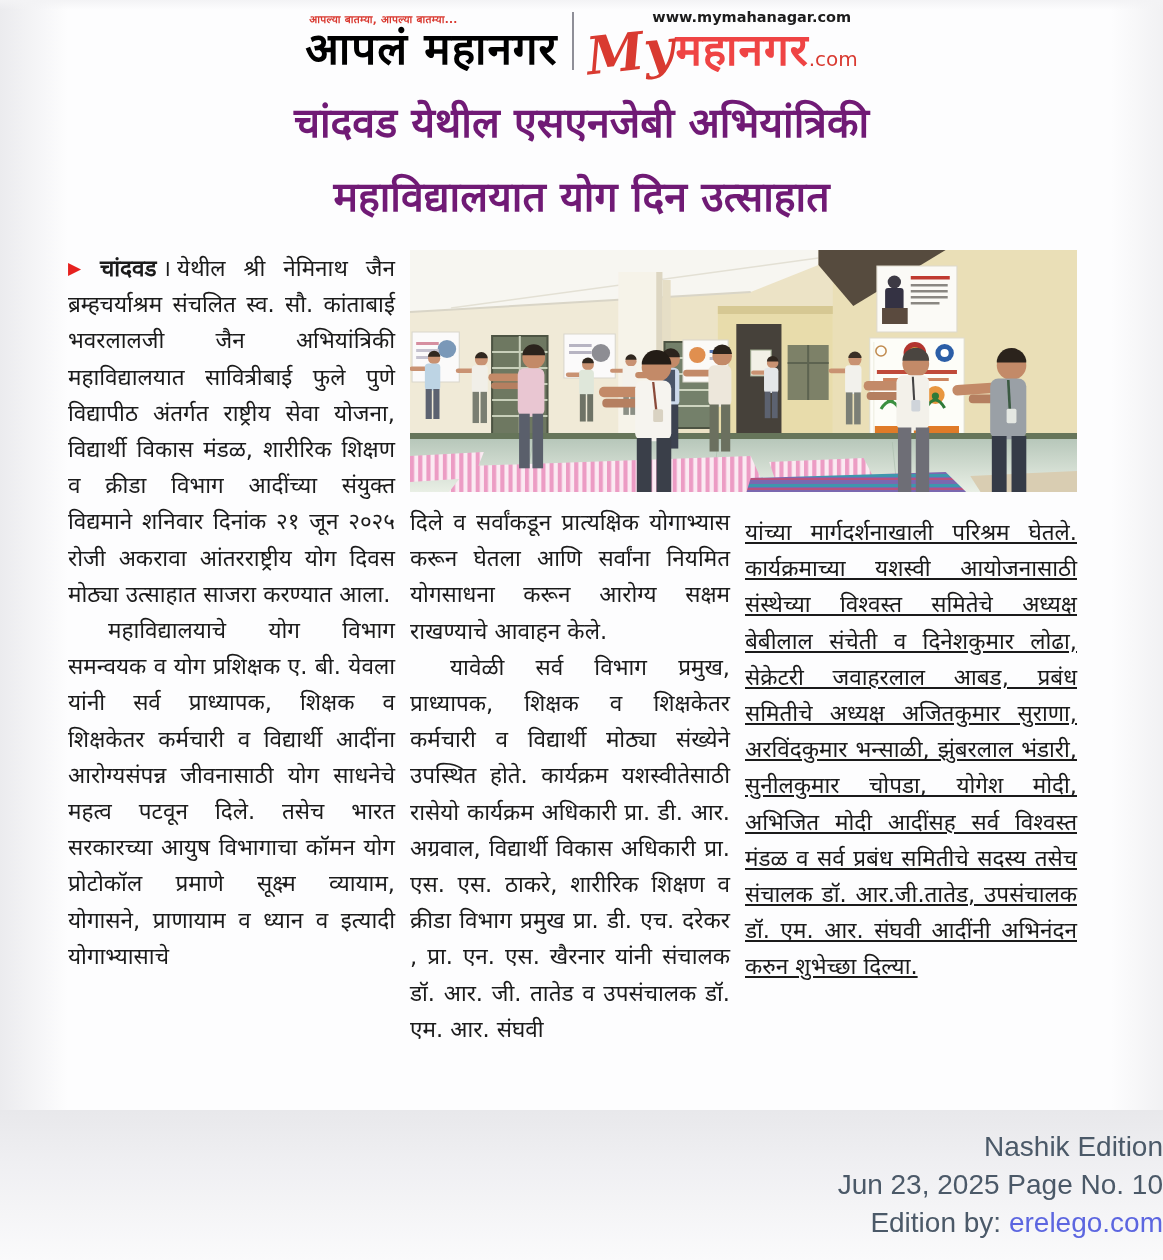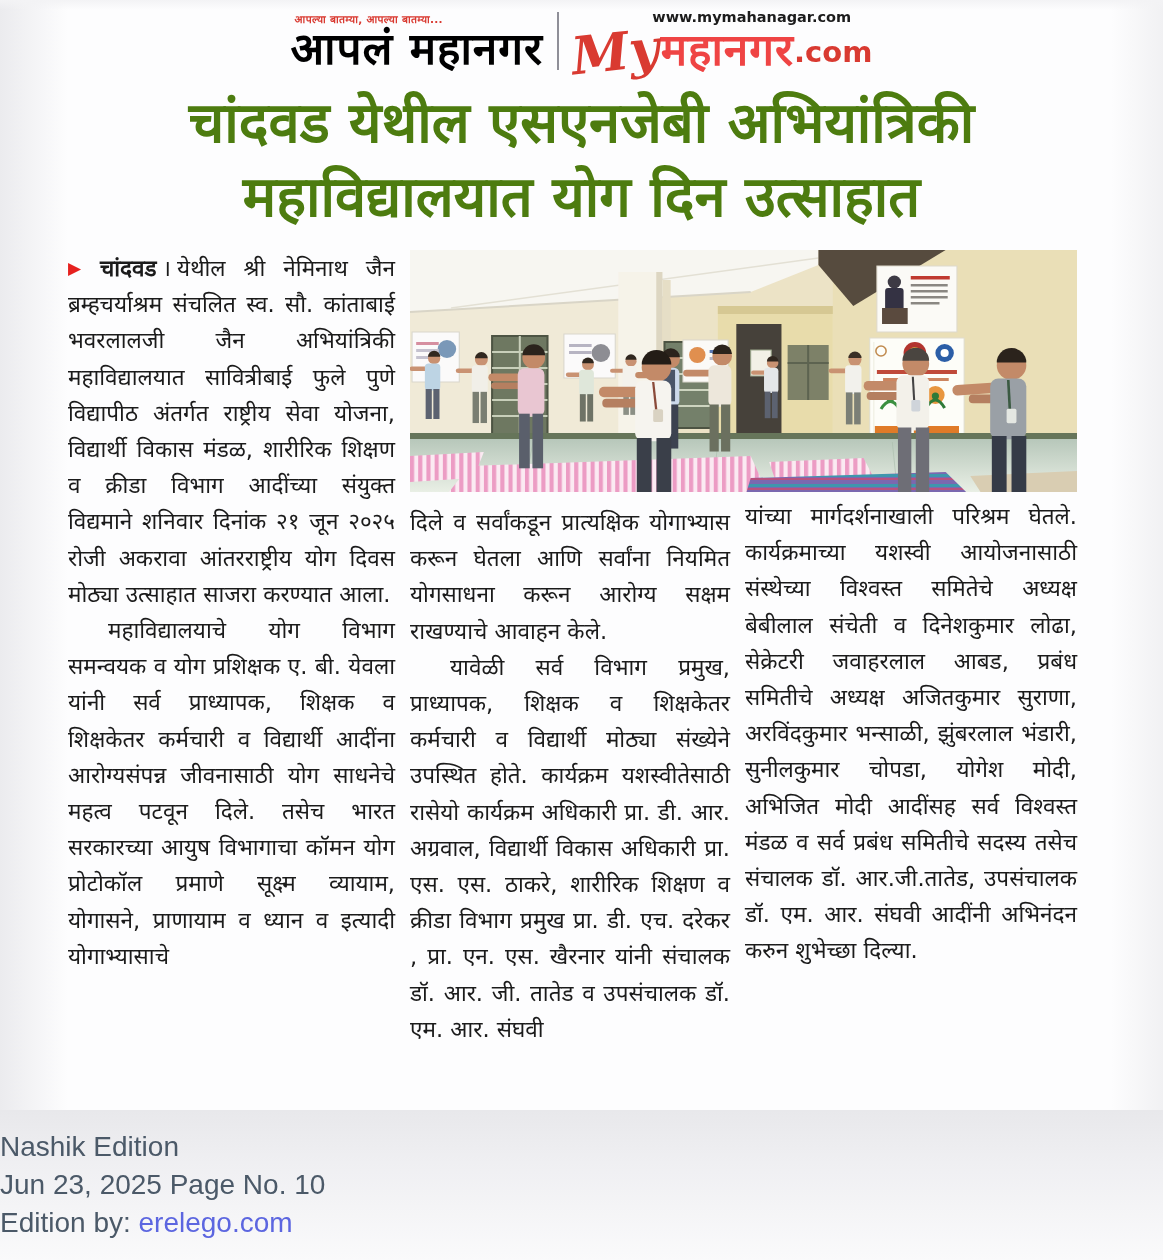--- a/index.html
+++ b/index.html
@@ -30,26 +30,26 @@
   .mast-divider { width: 2px; height: 58px; background: #8f8f98; margin: 0 12px 2px 14px; }
   .mast-right { display: flex; flex-direction: column; align-items: flex-start; }
   .mast-website { color: #1c1c1c; font-size: 14.5px; font-weight: bold; align-self: center; margin-left: 60px; }
   .mast-right-row { display: flex; align-items: flex-end; }
   .mast-my {
     color: #d93a31; font-size: 52px; font-weight: bold; font-style: italic;
     transform: rotate(-6deg) translateY(4px); font-family: "DejaVu Serif", cursive, serif;
     margin-right: 2px; line-height: .9;
   }
   .mast-title2 { color: #ef4444; font-size: 44px; font-weight: 700; line-height: 1.0; letter-spacing: 1px; }
-  .mast-com { color: #d93a31; font-size: 29px; font-weight: bold; line-height: 1.3; }
+  .mast-com { color: #d93a31; font-size: 20px; font-weight: normal; line-height: 1.3; }
 
   
   .headline {
-    text-align: center; color: #4d7c0f; font-weight: 800;
-    font-size: 56px; line-height: 74px;
+    text-align: center; color: #701a75; font-weight: 800;
+    font-size: 41px; line-height: 74px;
     margin-top: 14px; letter-spacing: 0px;
   }
 
   
   .article-body {
     position: relative;
     width: 1030px; margin: 16px 65px 0 68px;
     display: grid;
     grid-template-columns: 327px 320px 332px;
     grid-template-rows: 242px auto;
@@ -57,31 +57,31 @@
   }
   .col { 
     font-size: 22.5px; line-height: 36.2px; color: #1b1b1b;
     text-align: justify;
   }
   .col p { margin: 0; }
   .col p.indent { text-indent: 40px; }
   .col1 { grid-column: 1; grid-row: 1 / span 2; }
   .photo-wrap { grid-column: 2 / span 2; grid-row: 1; }
   .col2 { grid-column: 2; grid-row: 2; padding-top: 12px; }
-  .col3 { grid-column: 3; grid-row: 2; padding-top: 6px; }
+  .col3 { grid-column: 3; grid-row: 2; padding-top: 22px; text-decoration: underline; }
   .bullet { color: #e6211f; font-size: 17px; vertical-align: 2px; margin-right: 8px; }
   .dateline { font-weight: bold; }
   .sep { padding: 0 6px; }
   .photo-wrap svg { display: block; width: 100%; height: 242px; }
 
   
   .footer {
     position: absolute; left: 0; right: 0; bottom: 0; height: 150px;
     background: linear-gradient(180deg, #e8e8eb 0%, #efeff2 35%, #fafafb 100%);
-    text-align: left;
+    text-align: right;
     font-family: "Liberation Sans", sans-serif;
     color: #4b5968;
     padding-top: 18px;
   }
   .footer .line { font-size: 28px; line-height: 38px; }
   .footer a { color: #5c66e0; text-decoration: none; }
 </style>
 </head>
 <body>
 

